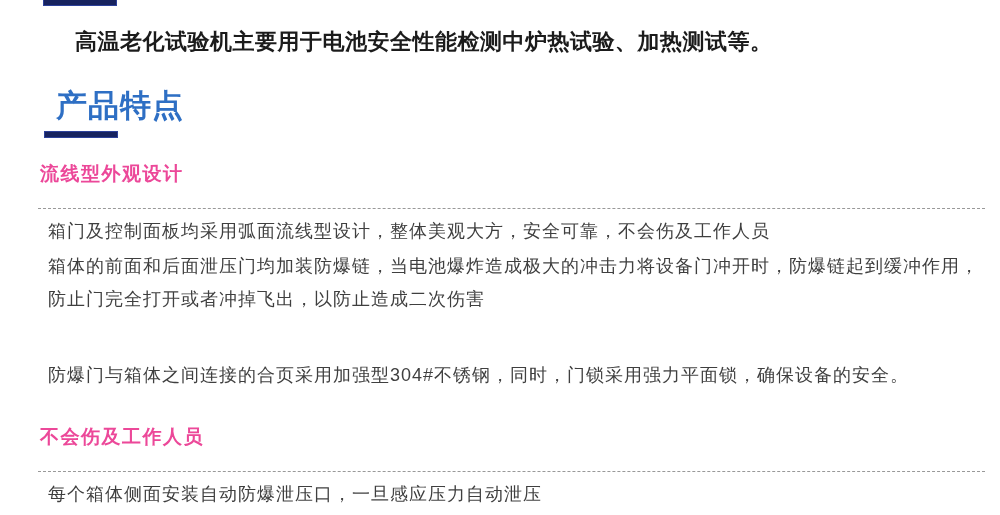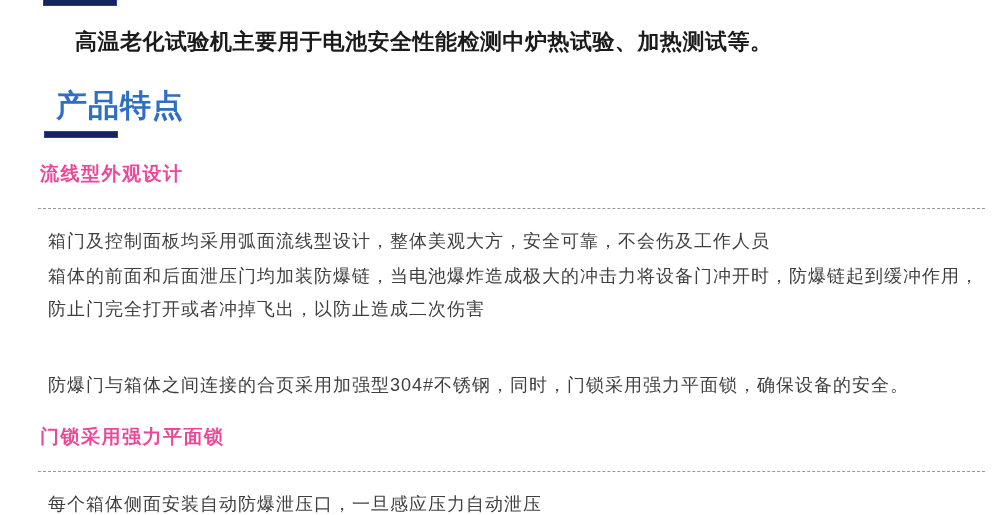--- a/index.html
+++ b/index.html
@@ -65,21 +65,21 @@
     margin: 0;
     padding: 0 0 25px 2px;
     font-size: 19px;
     font-weight: bold;
     color: #ec4899;
     letter-spacing: 1.5px;
     line-height: 19px;
     border-bottom: 1px dashed #999999;
   }
   .feature-body {
-    margin: 16px 0 0 0;
+    margin: 6px 0 0 0;
     padding-left: 10px;
   }
   .feature-text {
     margin: 0;
     font-size: 18px;
     color: #3f3f3f;
     letter-spacing: 1px;
     line-height: 33px;
   }
 </style>
@@ -110,19 +110,19 @@
     </div>
   </section>
 
   <section class="feature feature-3">
     <div class="feature-body">
       <p class="feature-text">防爆门与箱体之间连接的合页采用加强型304#不锈钢，同时，门锁采用强力平面锁，确保设备的安全。</p>
     </div>
   </section>
 
   <section class="feature feature-4">
-    <h2 class="feature-heading">门锁采用强力平面锁</h2>
+    <h2 class="feature-heading">不会伤及工作人员</h2>
     <div class="feature-body">
       <p class="feature-text">每个箱体侧面安装自动防爆泄压口，一旦感应压力自动泄压</p>
     </div>
   </section>
 
 </div>
 
 </body></html>

